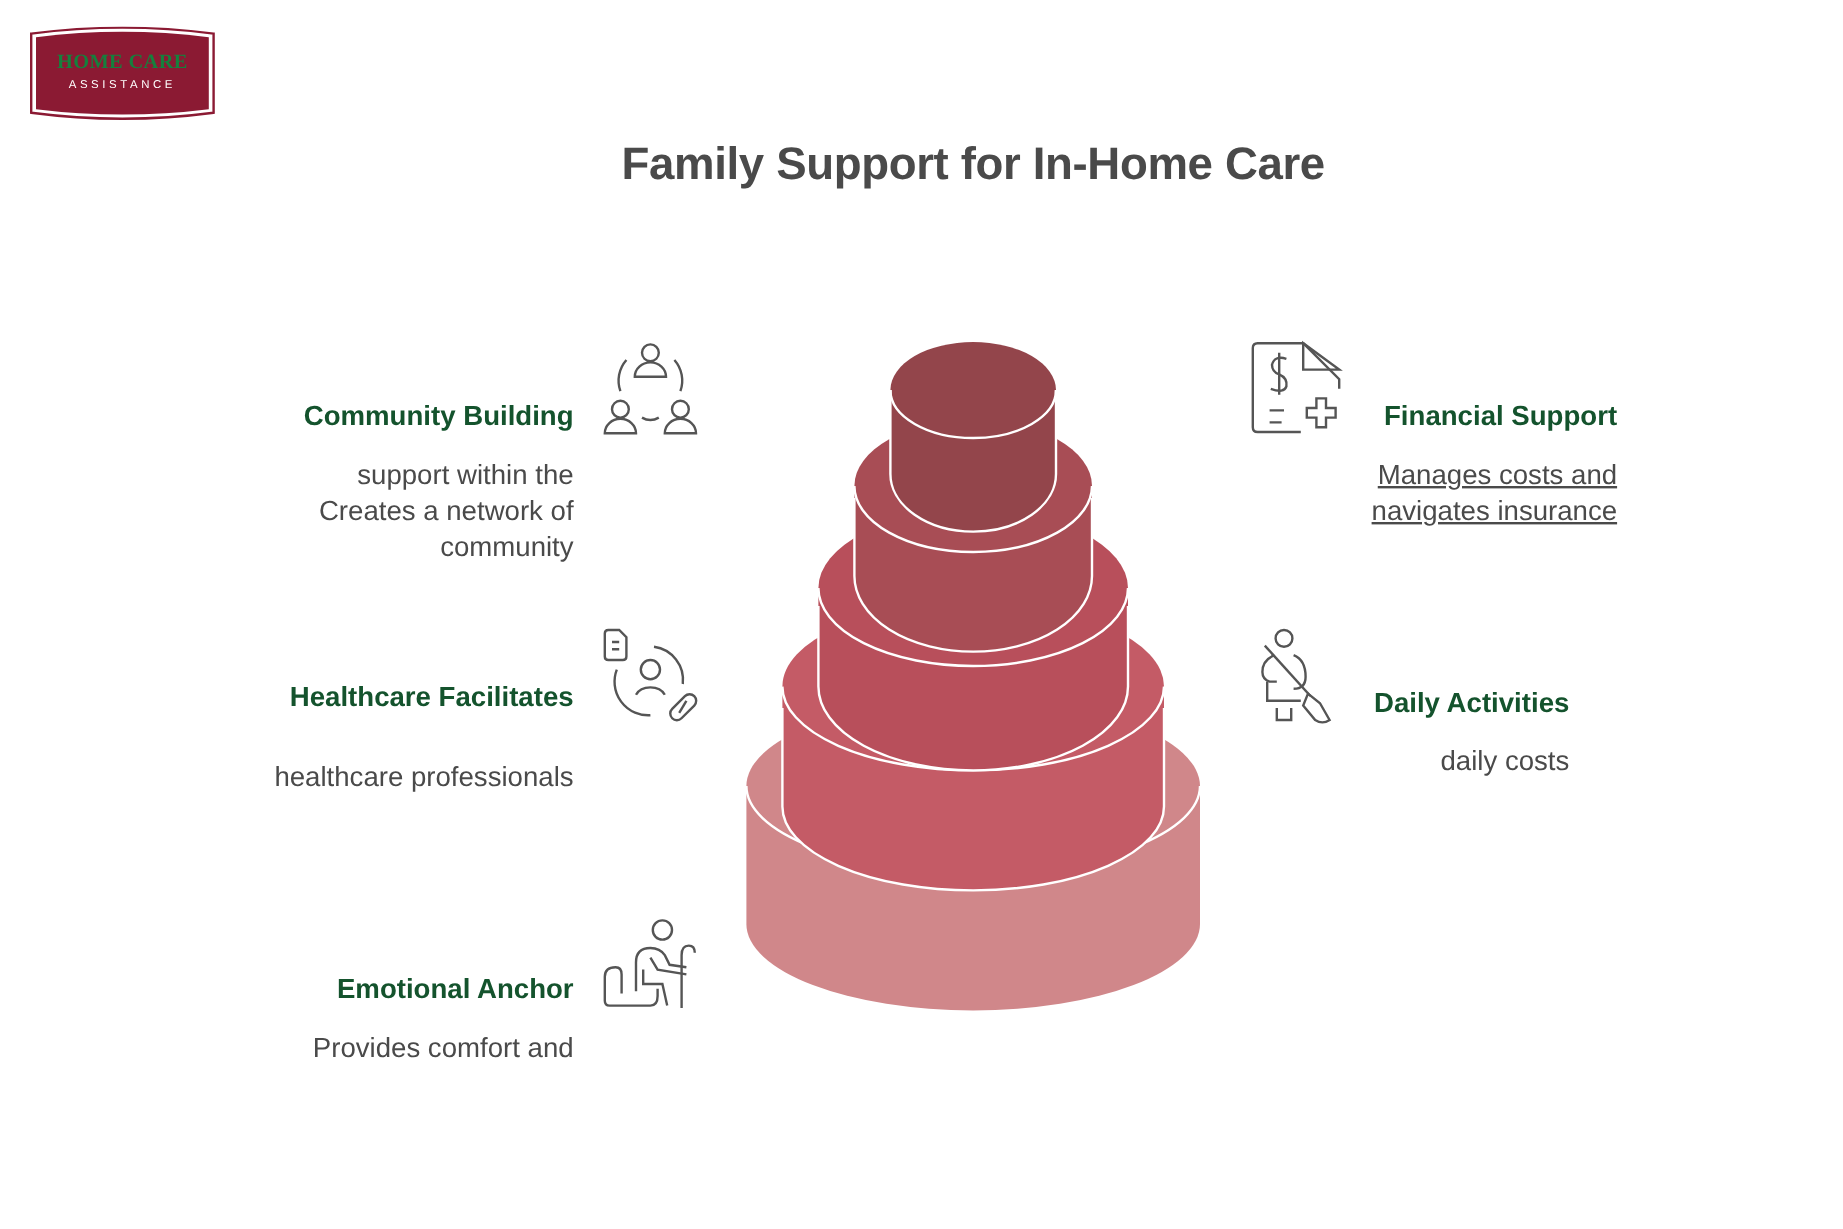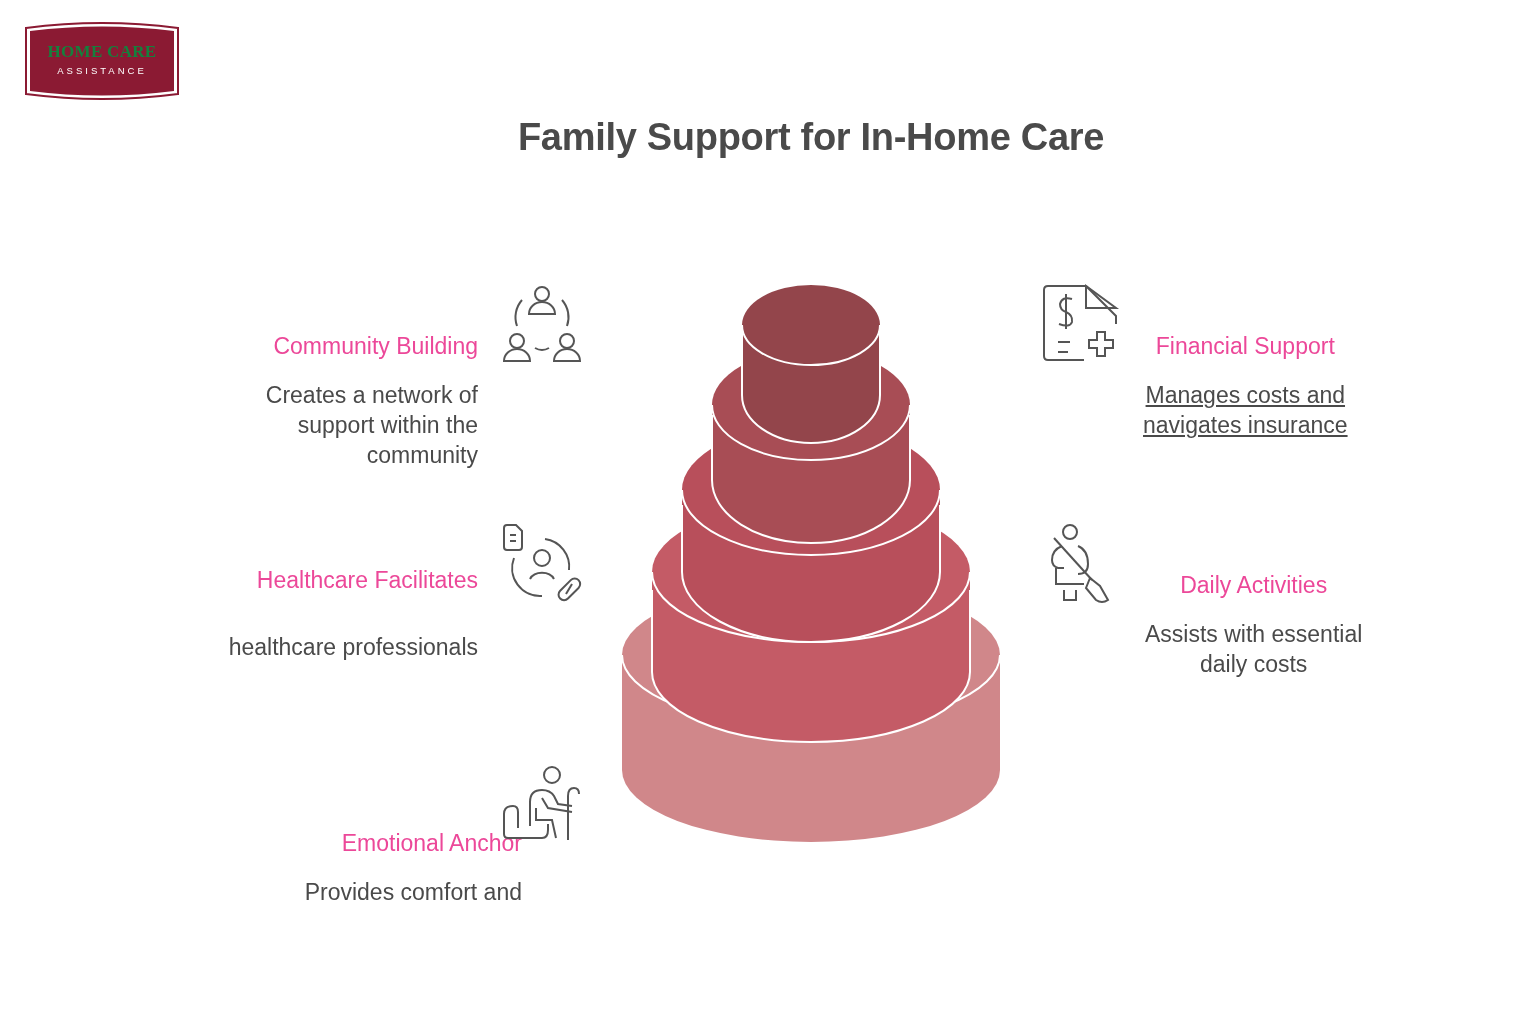--- a/index.html
+++ b/index.html
@@ -4,24 +4,24 @@
 <style>
   html, body { margin:0; padding:0; background:#ffffff; }
   body { width:1536px; height:1024px; position:relative; overflow:hidden; font-family:"Liberation Sans", "DejaVu Sans", sans-serif; color:#4a4a4a; }
   .logo { position:absolute; left:24px; top:22px; width:156px; height:78px; }
   .logo svg { position:absolute; left:0; top:0; }
   .logo .l1 { position:absolute; left:0; width:156px; top:20px; text-align:center; font-family:"Liberation Serif","DejaVu Serif",serif; font-weight:bold; color:#15803d; font-size:17px; letter-spacing:0.3px; }
   .logo .l2 { position:absolute; left:0; width:156px; top:43px; text-align:center; font-family:Liberation Sans, sans-serif; color:#ffffff; font-size:9.5px; letter-spacing:3px; }
   .title { position:absolute; left:0; width:1622px; top:116px; text-align:center; font-size:38px; font-weight:bold; color:#4a4a4a; letter-spacing:-0.3px; }
   .cake { position:absolute; left:0; top:0; }
   .item { position:absolute; }
-  .item .h { font-size:23px; font-weight:normal; color:#ec4899; white-space:nowrap; }
+  .item .h { font-size:23px; font-weight:bold; color:#14532d; white-space:nowrap; }
   .item .d { font-size:23px; color:#4a4a4a; line-height:30px; }
   .left { text-align:right; }
-  .right { text-align:center; }
+  .right { text-align:right; }
   .icon { position:absolute; }
 </style>
 </head>
 <body>
 
 <div class="logo">
   <svg width="156" height="78" viewBox="0 0 156 78">
     <path d="M2,6 Q78,-4 154,6 L154,72 Q78,82 2,72 Z" fill="#ffffff" stroke="#8b1a33" stroke-width="2"></path>
     <path d="M6,9 Q78,0 150,9 L150,69 Q78,78 6,69 Z" fill="#8b1a33"></path>
   </svg>
@@ -64,22 +64,22 @@
     <path d="M742,325 L742,395 A69,48 0 0 0 880,395 L880,325 Z" fill="#93454b"></path>
     <ellipse cx="811" cy="325" rx="69" ry="40" fill="#93454b"></ellipse>
     <path d="M742,325 L742,395 A69,48 0 0 0 880,395 L880,325" fill="none" stroke="#ffffff" stroke-width="2"></path>
     <path d="M742,325 A69,40 0 0 0 880,325" fill="none" stroke="#ffffff" stroke-width="2"></path>
   </g>
 </svg>
 
 <div class="item left" style="right:1058px; top:333px;">
   <div class="h">Community Building</div>
   <div class="d" style="margin-top:20px;">
+    <div>support within the</div>
     <div>Creates a network of</div>
-    <div>support within the</div>
     <div>community</div>
   </div>
 </div>
 <svg class="icon" style="left:500px; top:282px;" width="84" height="84" viewBox="0 0 84 84" fill="none" stroke="#555" stroke-width="2">
   <circle cx="42" cy="12" r="7"></circle>
   <path d="M29,32 A13,12 0 0 1 55,32 Z"></path>
   <path d="M22,18 A26,26 0 0 0 17,44"></path>
   <path d="M62,18 A26,26 0 0 1 67,44"></path>
   <path d="M35,66 Q42,70 49,66"></path>
   <circle cx="17" cy="59" r="7"></circle>
@@ -99,21 +99,21 @@
   <line x1="10" y1="13" x2="16" y2="13"></line>
   <line x1="10" y1="19" x2="16" y2="19"></line>
   <path d="M45,17 A28,28 0 0 1 69,48"></path>
   <path d="M14,36 A28,28 0 0 0 42,74"></path>
   <circle cx="42" cy="36" r="8"></circle>
   <path d="M30,57 A13,10 0 0 1 54,57"></path>
   <rect x="56" y="62" width="26" height="11" rx="5.5" transform="rotate(-45 69 67)"></rect>
   <line x1="66" y1="72" x2="72" y2="62" transform="rotate(-45 69 67) rotate(45 69 67)"></line>
 </svg>
 
-<div class="item left" style="right:1014px; top:811px;margin-top:19px;">
+<div class="item left" style="right:1058px; top:811px;">
   <div class="h">Emotional Anchor</div>
   <div class="d" style="margin-top:20px;">
     <div>Provides comfort and</div>
   </div>
 </div>
 <svg class="icon" style="left:500px; top:762px;" width="84" height="84" viewBox="0 0 84 84" fill="none" stroke="#555" stroke-width="2">
   <circle cx="52" cy="13" r="8"></circle>
   <path d="M18,66 L18,50 Q18,44 13,44 Q4,44 4,52 L4,72 Q4,76 8,76 L42,76 Q48,76 48,68 L48,62"></path>
   <path d="M30,64 L30,40 Q30,28 42,28 Q50,28 54,34 L58,42 L72,44"></path>
   <path d="M36,46 L36,58 L52,58 L56,76"></path>
@@ -135,21 +135,20 @@
   <path d="M32,17 Q22,14 20,22 Q20,28 26,30 Q33,33 32,40 Q30,46 19,42"></path>
   <line x1="26" y1="12" x2="26" y2="47"></line>
   <line x1="18" y1="60" x2="30" y2="60"></line>
   <line x1="18" y1="70" x2="28" y2="70"></line>
   <path d="M57,50 L65,50 L65,58 L73,58 L73,66 L65,66 L65,74 L57,74 L57,66 L49,66 L49,58 L57,58 Z"></path>
 </svg>
 
 <div class="item right" style="left:1145px; top:572px;">
   <div class="h">Daily Activities</div>
   <div class="d" style="margin-top:20px;">
-    <div>Assists with essential</div>
     <div>daily costs</div>
   </div>
 </div>
 <svg class="icon" style="left:1040px; top:522px;" width="84" height="84" viewBox="0 0 84 84" fill="none" stroke="#555" stroke-width="2">
   <circle cx="30" cy="10" r="7"></circle>
   <line x1="14" y1="16" x2="52" y2="58"></line>
   <path d="M22,24 Q12,28 12,38 Q12,44 18,46 L24,46"></path>
   <path d="M38,24 Q48,28 48,42 Q48,52 38,52"></path>
   <path d="M16,46 L16,62 L44,62"></path>
   <path d="M24,68 L24,78 L36,78 L36,68"></path>

